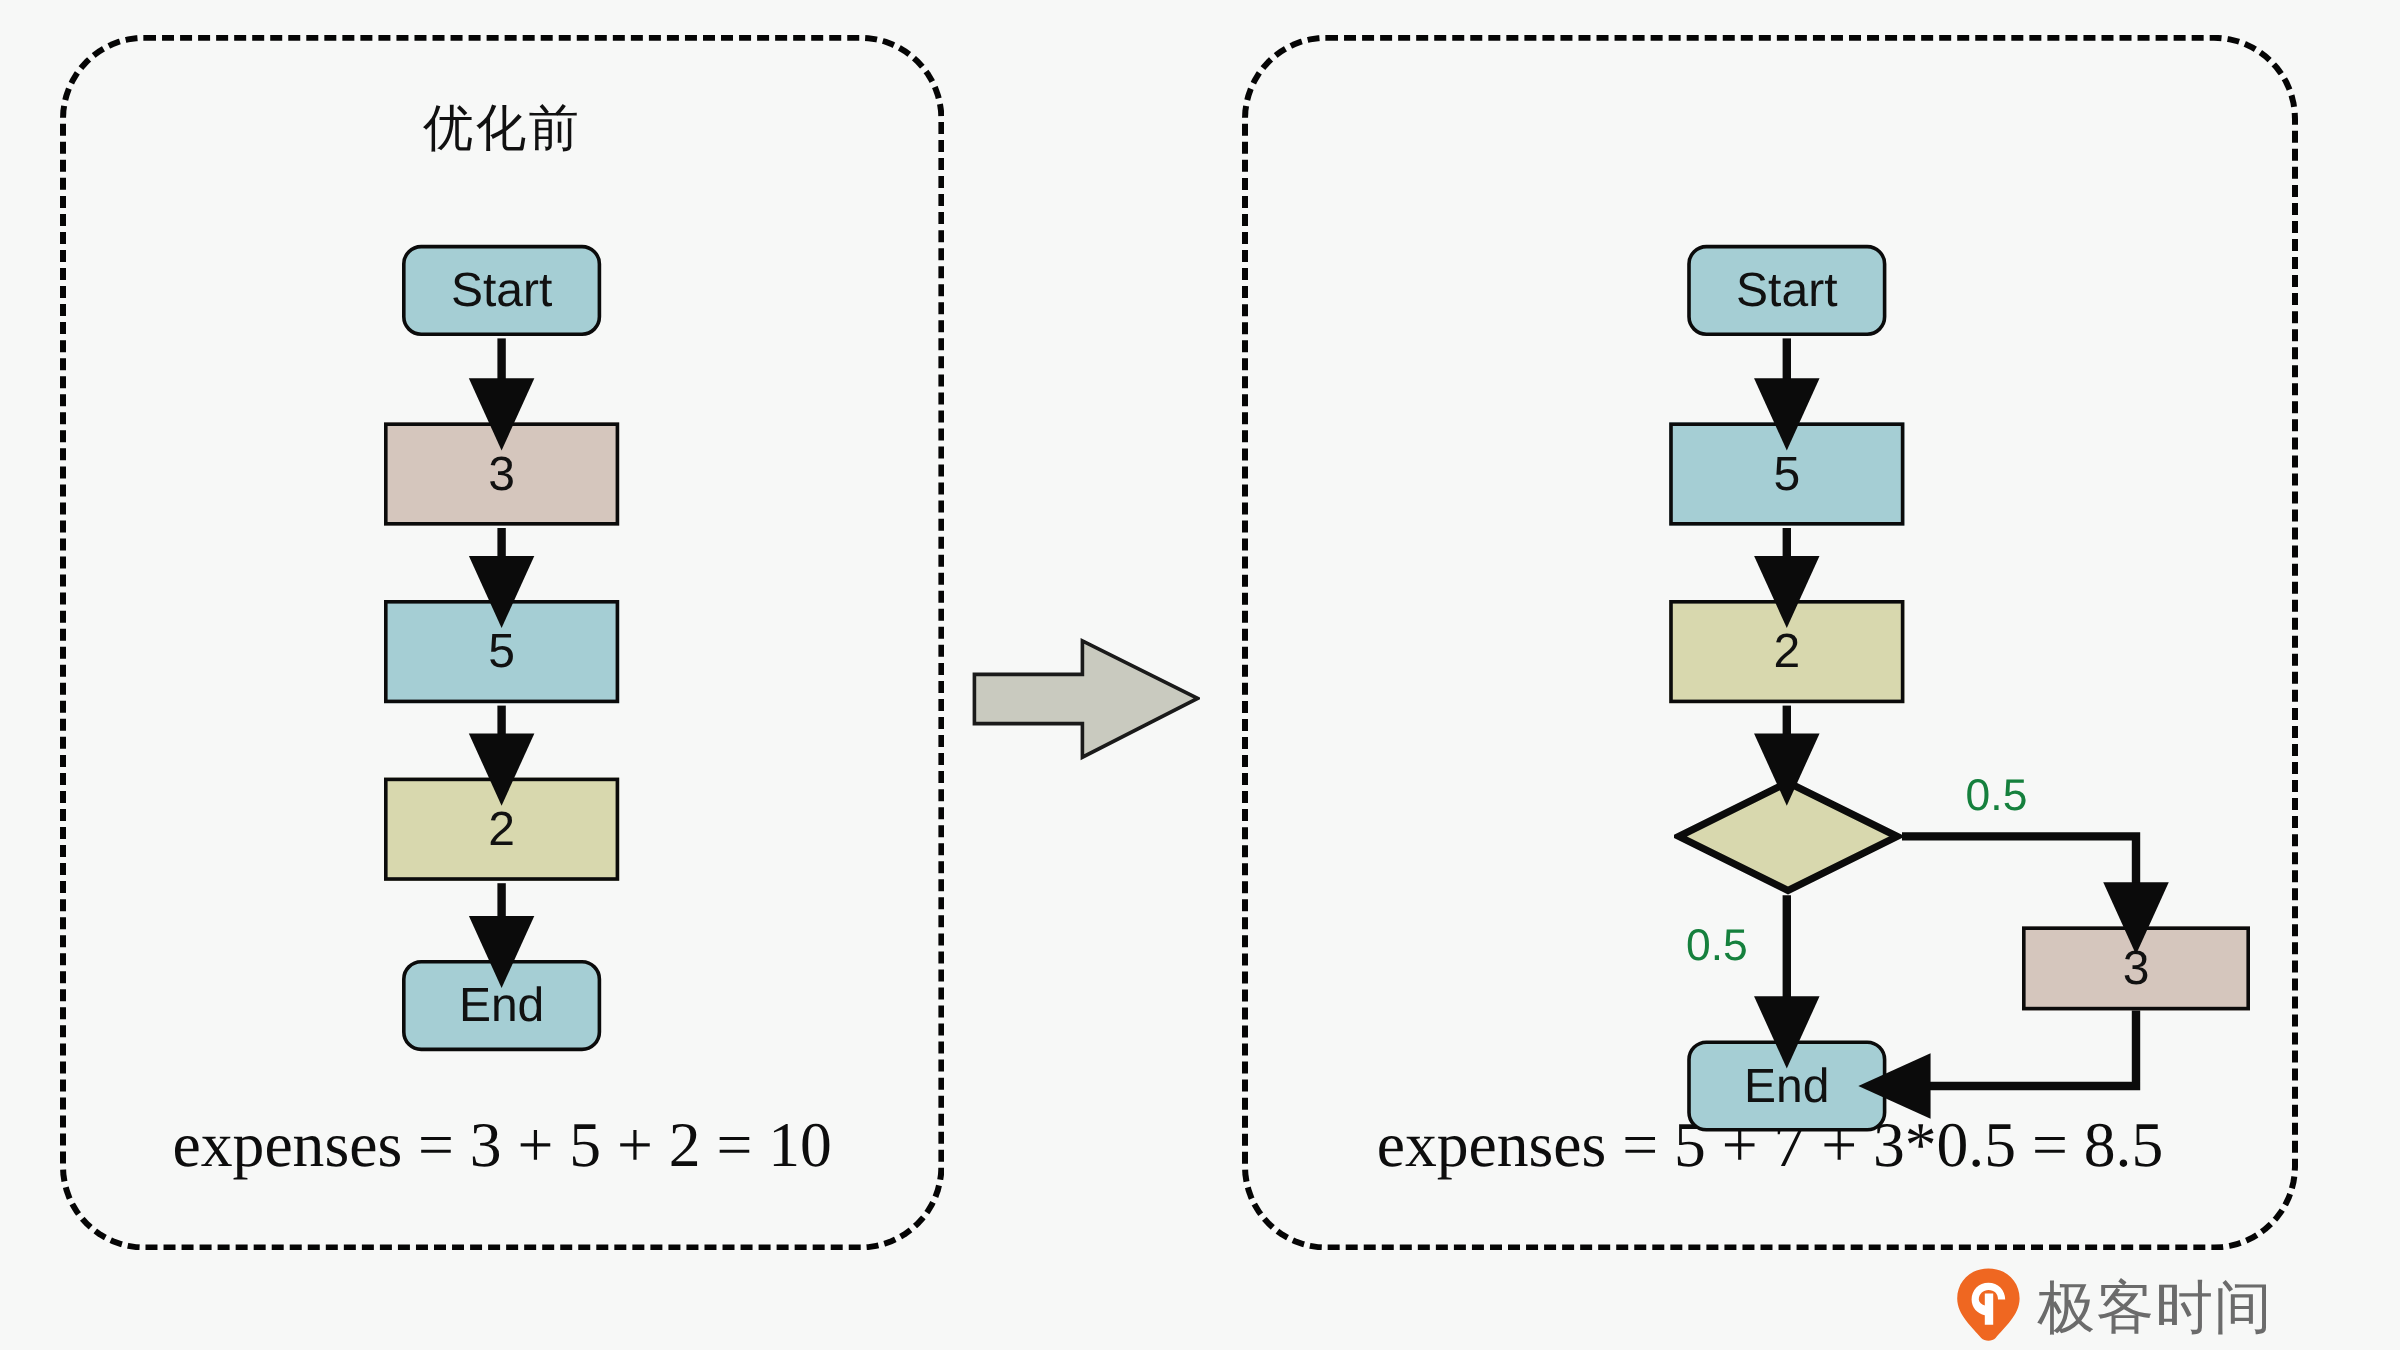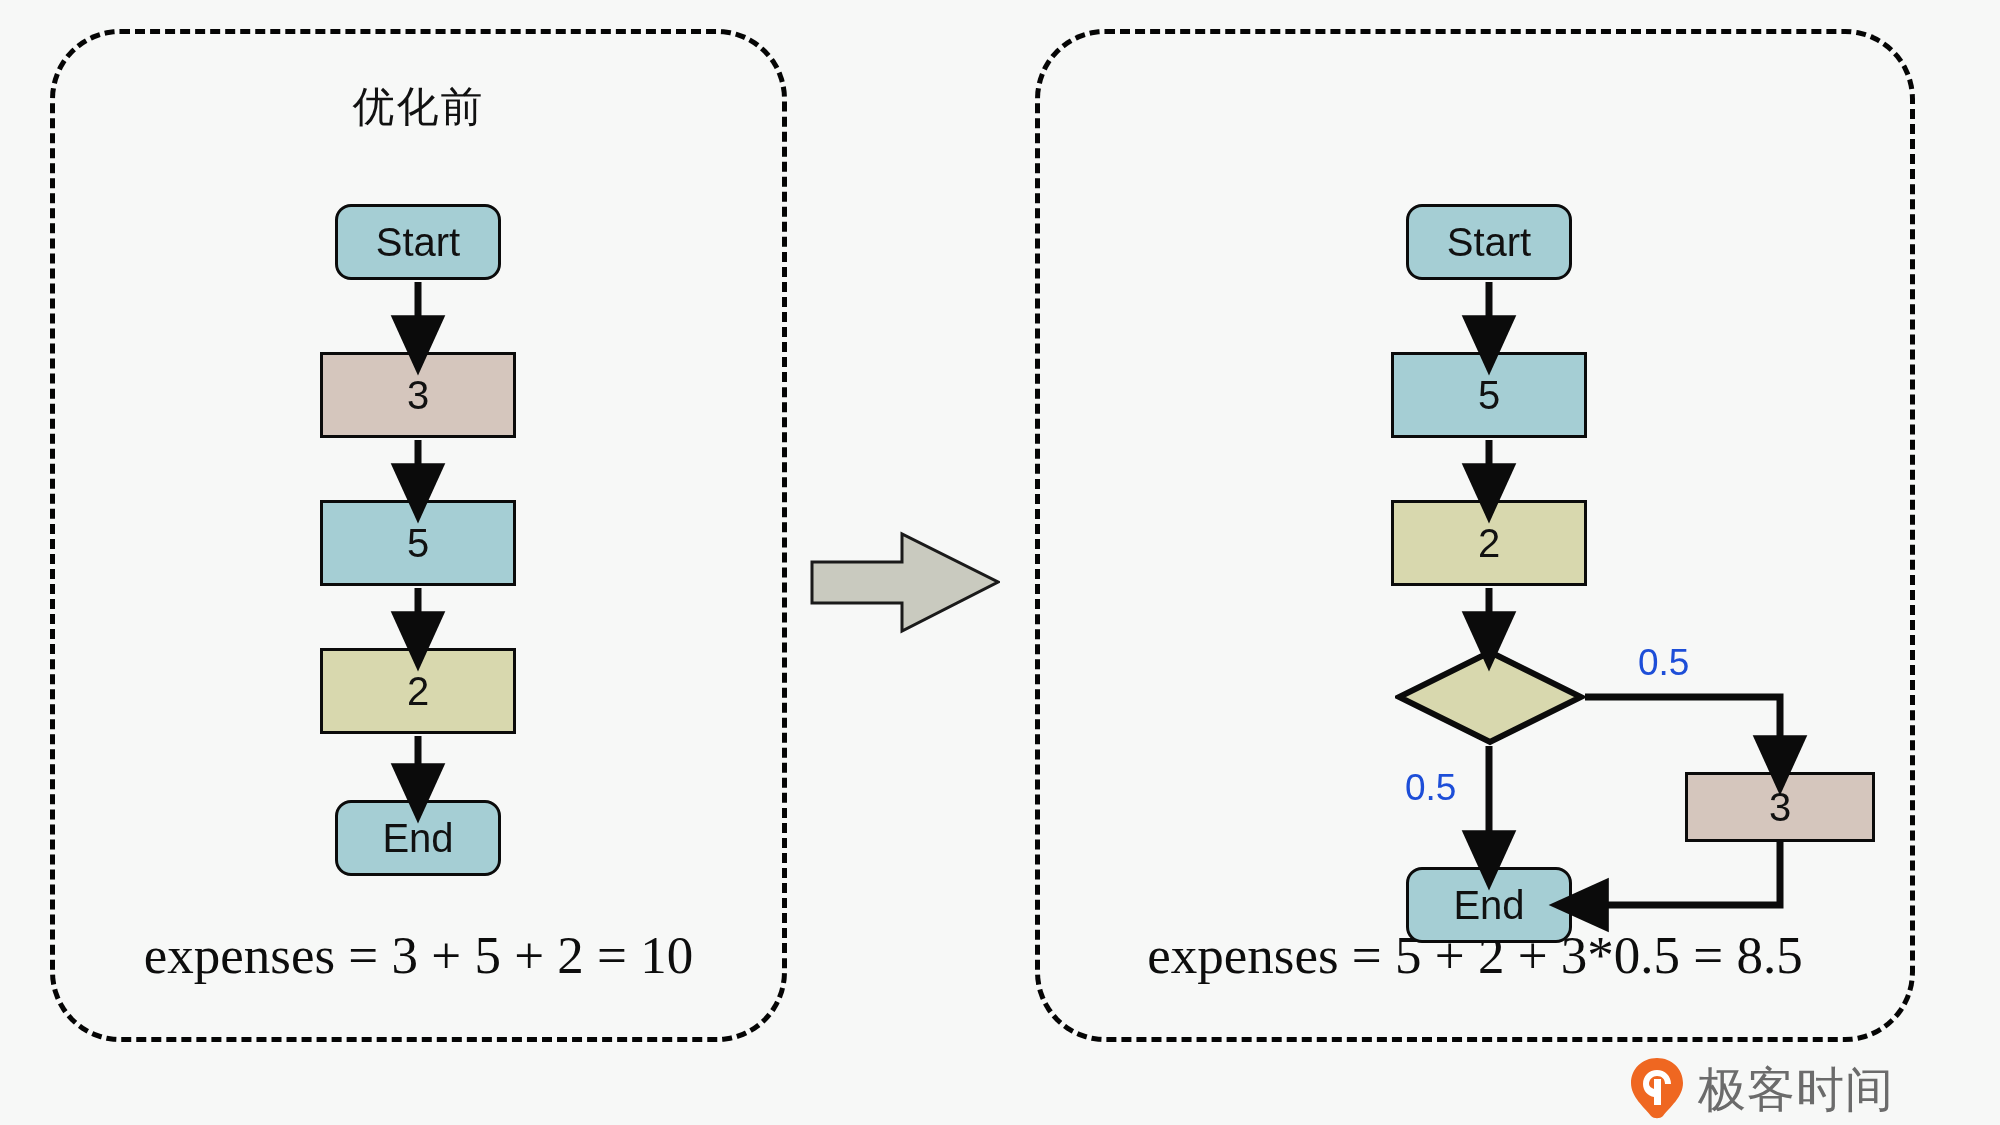--- a/index.html
+++ b/index.html
@@ -91,21 +91,21 @@
     top: 518px;
     width: 190px;
     height: 105px;
   }
   #transition-arrow svg { display: block; }
 
   
   .edge-label {
     position: absolute;
     font-size: 37px;
-    color: #1d4ed8;
+    color: #15803d;
     font-family: "Liberation Sans", sans-serif;
     white-space: nowrap;
   }
 
   
   #watermark {
     position: absolute;
     right: 22px;
     bottom: 14px;
     display: flex;
@@ -167,21 +167,21 @@
     </svg>
   </div>
 
   <div id="transition-arrow">
     <svg width="190" height="105" viewBox="0 0 190 105">
       <polygon points="2,32 92,32 92,4 188,52 92,101 92,73 2,73" fill="#c9cabf" stroke="#1a1a1a" stroke-width="3" stroke-linejoin="miter"></polygon>
     </svg>
   </div>
 
   <div class="panel" id="panel-after">
-    <div class="panel-formula">expenses = 5 + 2 + 3*0.5 = 8.5</div>
+    <div class="panel-formula">expenses = 5 + 7 + 3*0.5 = 8.5</div>
   </div>
 
   <div class="node terminal" id="R-start" style="left:1406px; top:192px; width:166px; height:76px; background:#a5ced4;">
     <span>Start</span>
   </div>
 
   <div class="node process" id="R-n5" style="left:1391px; top:340px; width:196px; height:86px; background:#a5ced4;">
     <span>5</span>
   </div>
 

